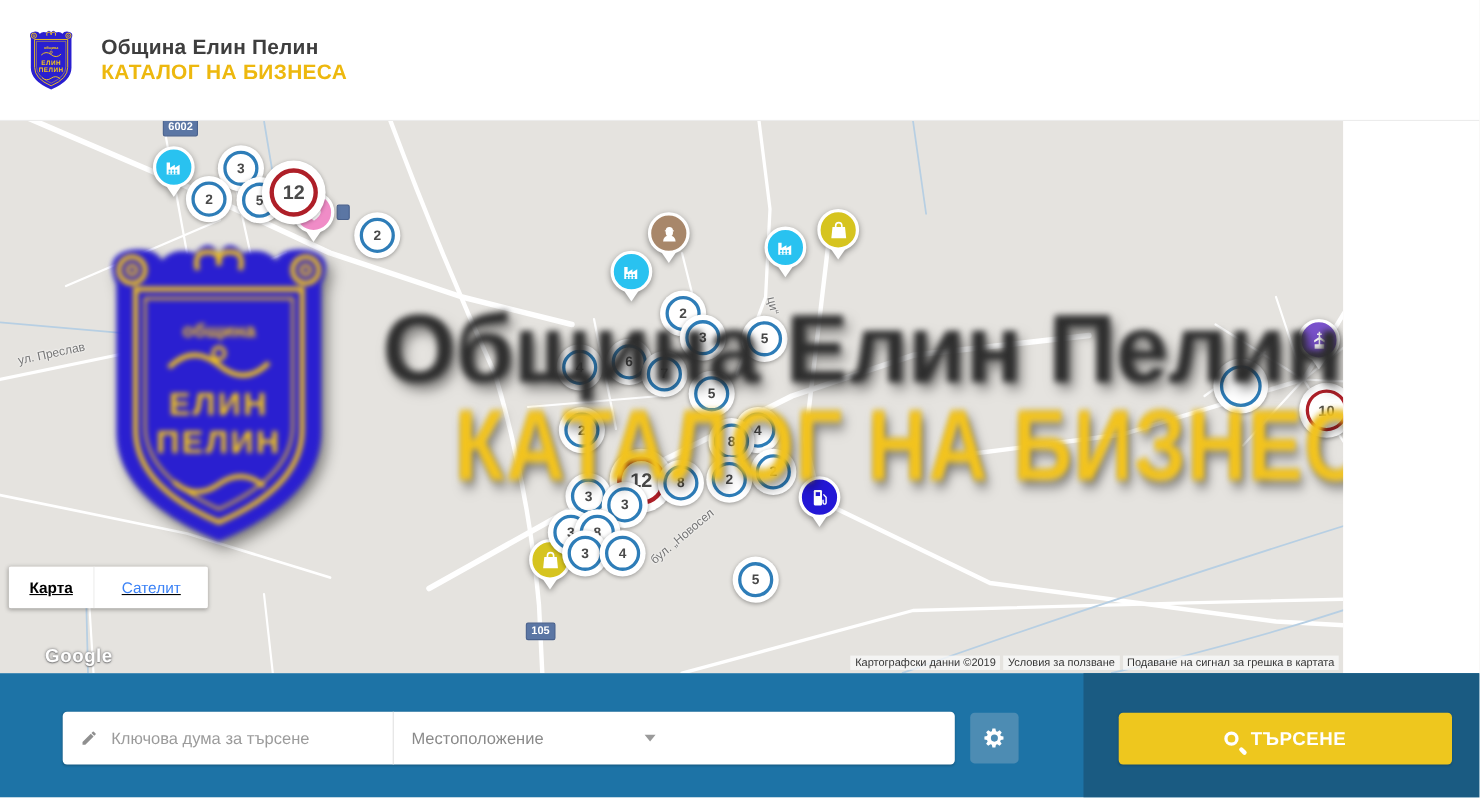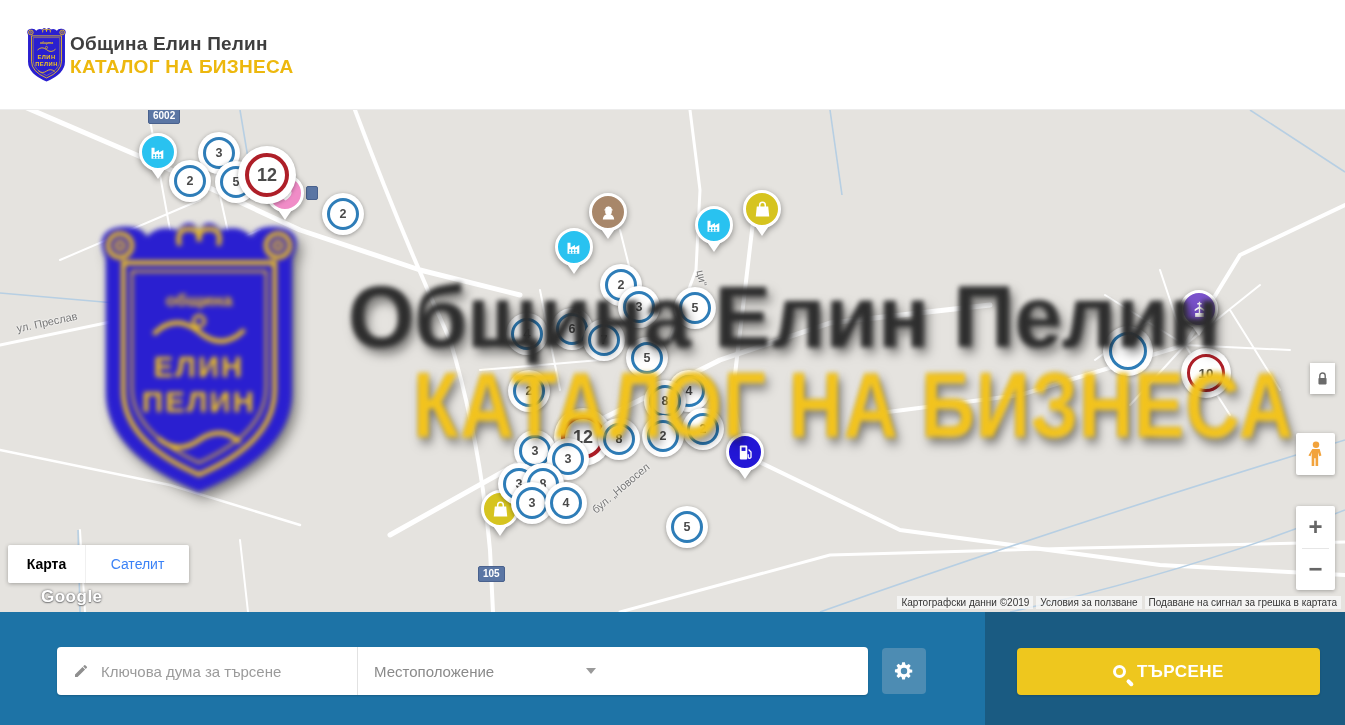--- a/index.html
+++ b/index.html
@@ -1,28 +1,28 @@
 <!DOCTYPE html>
 <html><head>
 <meta charset="utf-8">
 <style>
   * { margin:0; padding:0; box-sizing:border-box; }
   html,body { width:1345px; height:725px; overflow:hidden; font-family:"Liberation Sans",sans-serif; background:#fff; }
 
   
   .header { position:relative; width:1345px; height:110px; background:#fff; border-bottom:1px solid #ececec; z-index:20; }
-  .logo { position:absolute; left:25px; top:26px; display:flex; align-items:center; gap:2px; cursor:pointer; }
+  .logo { position:absolute; left:25px; top:26px; display:flex; align-items:center; gap:24px; cursor:pointer; }
   .logo svg.crest-sm { width:43px; height:58px; }
   .logo-title { font-size:19px; font-weight:700; color:#3e3e3e; letter-spacing:.2px; }
   .logo-subtitle { font-size:19px; font-weight:700; color:#edb80e; letter-spacing:.3px; margin-top:1px; }
   .nav { position:absolute; right:25px; top:0; height:110px; display:flex; align-items:center; gap:31px; }
   .nav a { font-size:14.5px; font-weight:700; color:#333; text-decoration:none; letter-spacing:-0.2px; transform:scaleX(.93); transform-origin:center; white-space:nowrap; cursor:pointer; }
 
   
-  .map { position:relative; width:1345px; height:502px; background:#e5e3df; overflow:hidden; }
+  .map { position:relative; width:1221px; height:502px; background:#e5e3df; overflow:hidden; }
   .roads { position:absolute; left:0; top:0; z-index:1; }
 
   .road-sign { position:absolute; z-index:2; background:#5b76a4; border:1px solid #49618d; border-radius:2px; color:#fff; font-size:10px; font-weight:700; padding:1px 4px; line-height:12px; min-width:12px; min-height:14px; text-align:center; }
   .street-label { position:absolute; z-index:2; color:#757575; font-size:11px; white-space:nowrap; text-shadow:0 0 2px #fff, 0 0 2px #fff; }
 
   
   .pin { position:absolute; z-index:3; width:38px; height:38px; filter:drop-shadow(0 2px 3px rgba(0,0,0,.4)); }
   .pin-head { width:38px; height:38px; border-radius:50%; border:3px solid #fff; display:flex; align-items:center; justify-content:center; position:relative; z-index:2; }
   .pin-head svg { width:21px; height:21px; }
   .pin-tail { position:absolute; left:50%; top:33px; transform:translateX(-50%); width:0; height:0; border:9px solid transparent; border-top:13px solid #fff; z-index:1; }
@@ -41,21 +41,21 @@
   .cl.lg span { font-size:18px; }
 
   
   .wm { position:absolute; inset:0; z-index:5; pointer-events:none; }
   .wm-crest { position:absolute; left:85px; top:103px; width:228px; height:292px; filter:blur(2.6px) drop-shadow(5px 7px 6px rgba(0,0,0,.45)); }
   .wm-text { position:absolute; left:335px; top:0; width:865px; text-align:center; }
   .wm-line1 { position:absolute; top:156px; width:100%; font-size:88px; font-weight:700; color:#2d2d2d; white-space:nowrap; transform:scaleX(.97); filter:blur(2.8px) drop-shadow(4px 6px 5px rgba(0,0,0,.5)); }
   .wm-line2 { position:absolute; top:243px; width:100%; font-size:92px; font-weight:700; color:#f2c31d; letter-spacing:1px; white-space:nowrap; transform:scaleX(.82); filter:blur(2.8px) drop-shadow(4px 6px 5px rgba(0,0,0,.5)); }
 
   
-  .maptype { position:absolute; left:8px; top:435px; z-index:6; display:flex; box-shadow:0 1px 4px rgba(0,0,0,.3); border-radius:2px; overflow:hidden; }
+  .maptype { position:absolute; left:8px; top:405px; z-index:6; display:flex; box-shadow:0 1px 4px rgba(0,0,0,.3); border-radius:2px; overflow:hidden;text-decoration:underline; }
   .maptype button { height:38px; background:#fff; border:none; font-family:"Liberation Sans",sans-serif; font-size:14px; cursor:pointer; }
   .maptype .bt-map { width:77px; color:#000; font-weight:700; }
   .maptype .bt-sat { width:104px; color:#3b82f6; border-left:1px solid #f0f0f0; }
   .google-logo { position:absolute; left:8px; top:477px; z-index:6; font-size:17px; font-weight:700; color:#fff; letter-spacing:.5px; text-shadow:0 0 2px #8b8b8b,0 0 3px #9a9a9a,0 1px 1px #777; cursor:pointer;padding-left:33px; }
   .attribution { position:absolute; right:4px; top:486px; z-index:6; display:flex; gap:3px; }
   .attribution span { font-size:10px; color:#353535; background:rgba(248,248,248,.78); padding:1px 4px; white-space:nowrap; }
   .ctl-lock { position:absolute; left:1310px; top:253px; width:25px; height:31px; z-index:6; background:#fff; border:none; box-shadow:0 1px 4px rgba(0,0,0,.3); display:flex; align-items:center; justify-content:center; cursor:pointer; }
   .ctl-peg { position:absolute; left:1296px; top:323px; width:39px; height:42px; z-index:6; background:#fff; border:none; border-radius:2px; box-shadow:0 1px 4px rgba(0,0,0,.3); display:flex; align-items:center; justify-content:center; cursor:pointer; }
   .ctl-zoom { position:absolute; left:1296px; top:396px; width:39px; height:84px; z-index:6; background:#fff; border-radius:2px; box-shadow:0 1px 4px rgba(0,0,0,.3); display:flex; flex-direction:column; }
   .ctl-zoom button { flex:1; border:none; background:transparent; font-size:24px; font-weight:700; color:#666; cursor:pointer; line-height:1; font-family:"Liberation Sans",sans-serif; }

